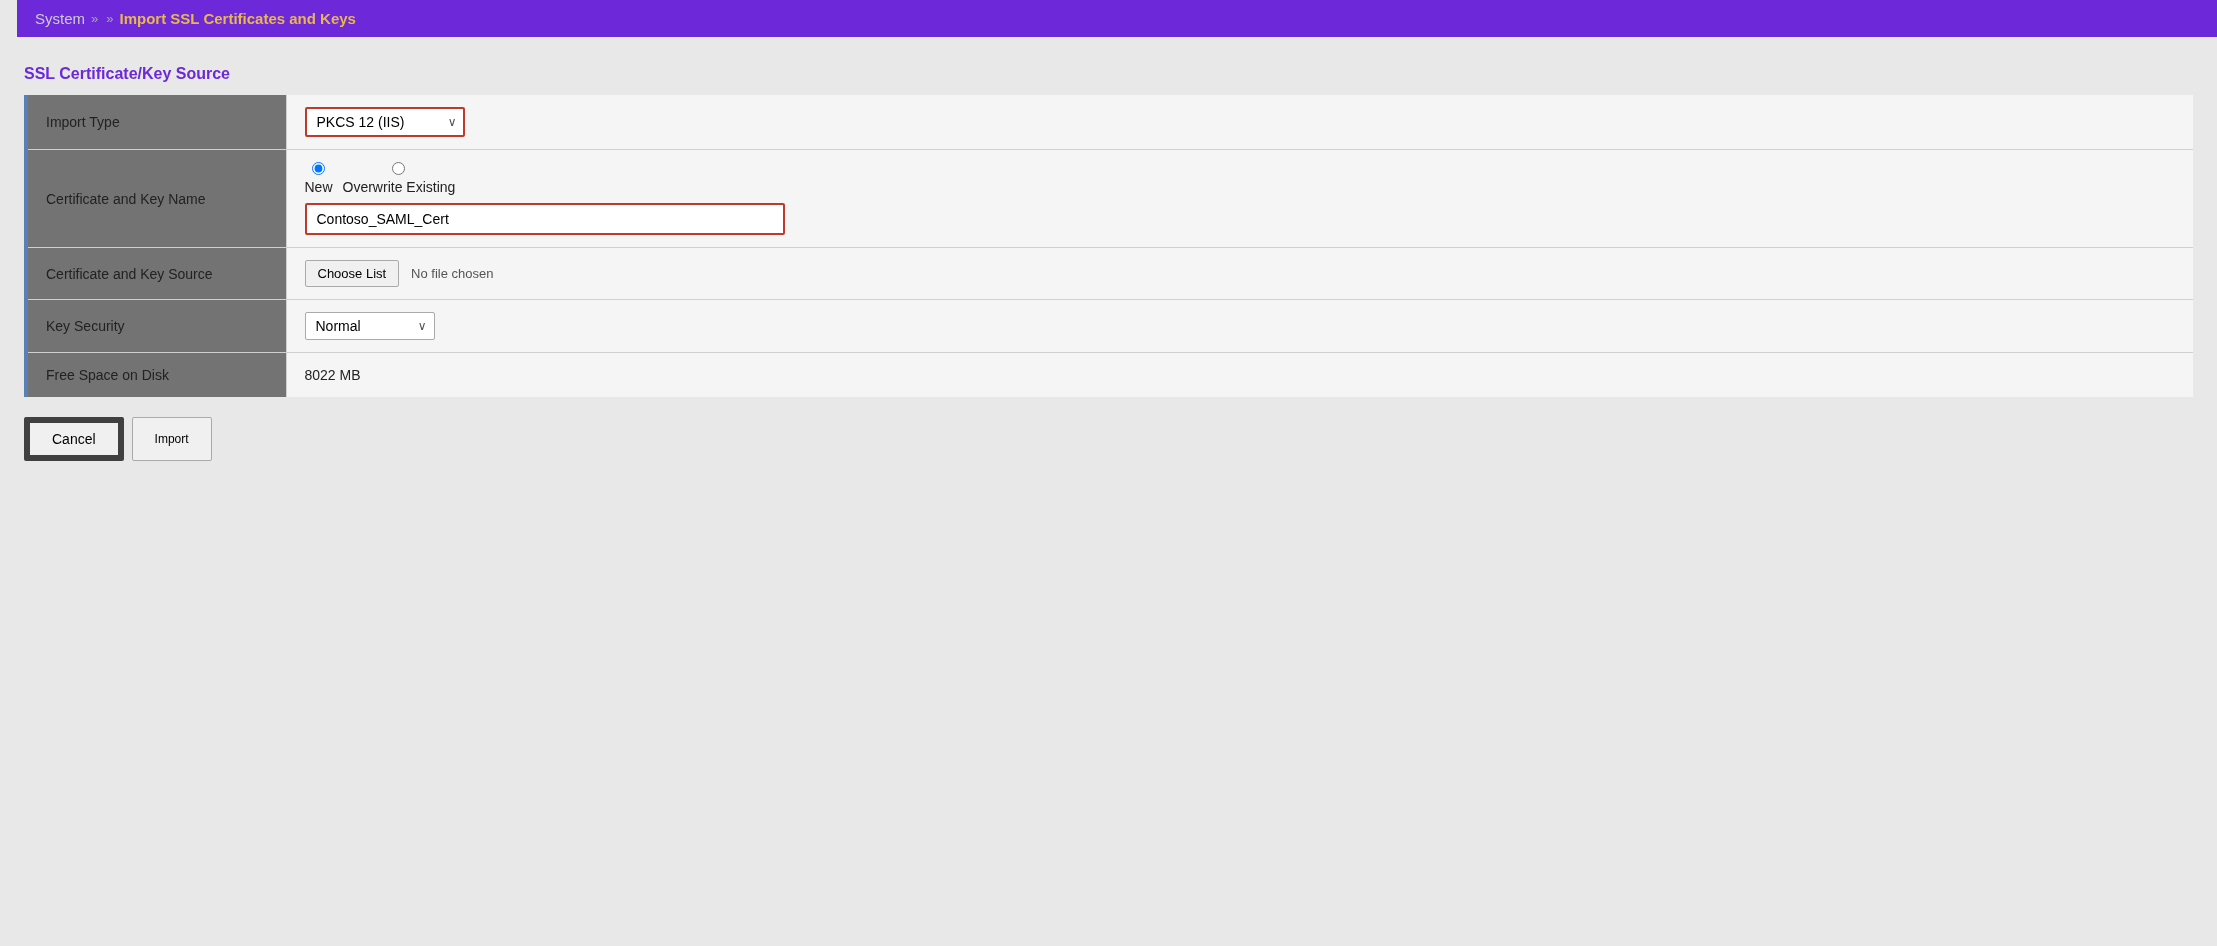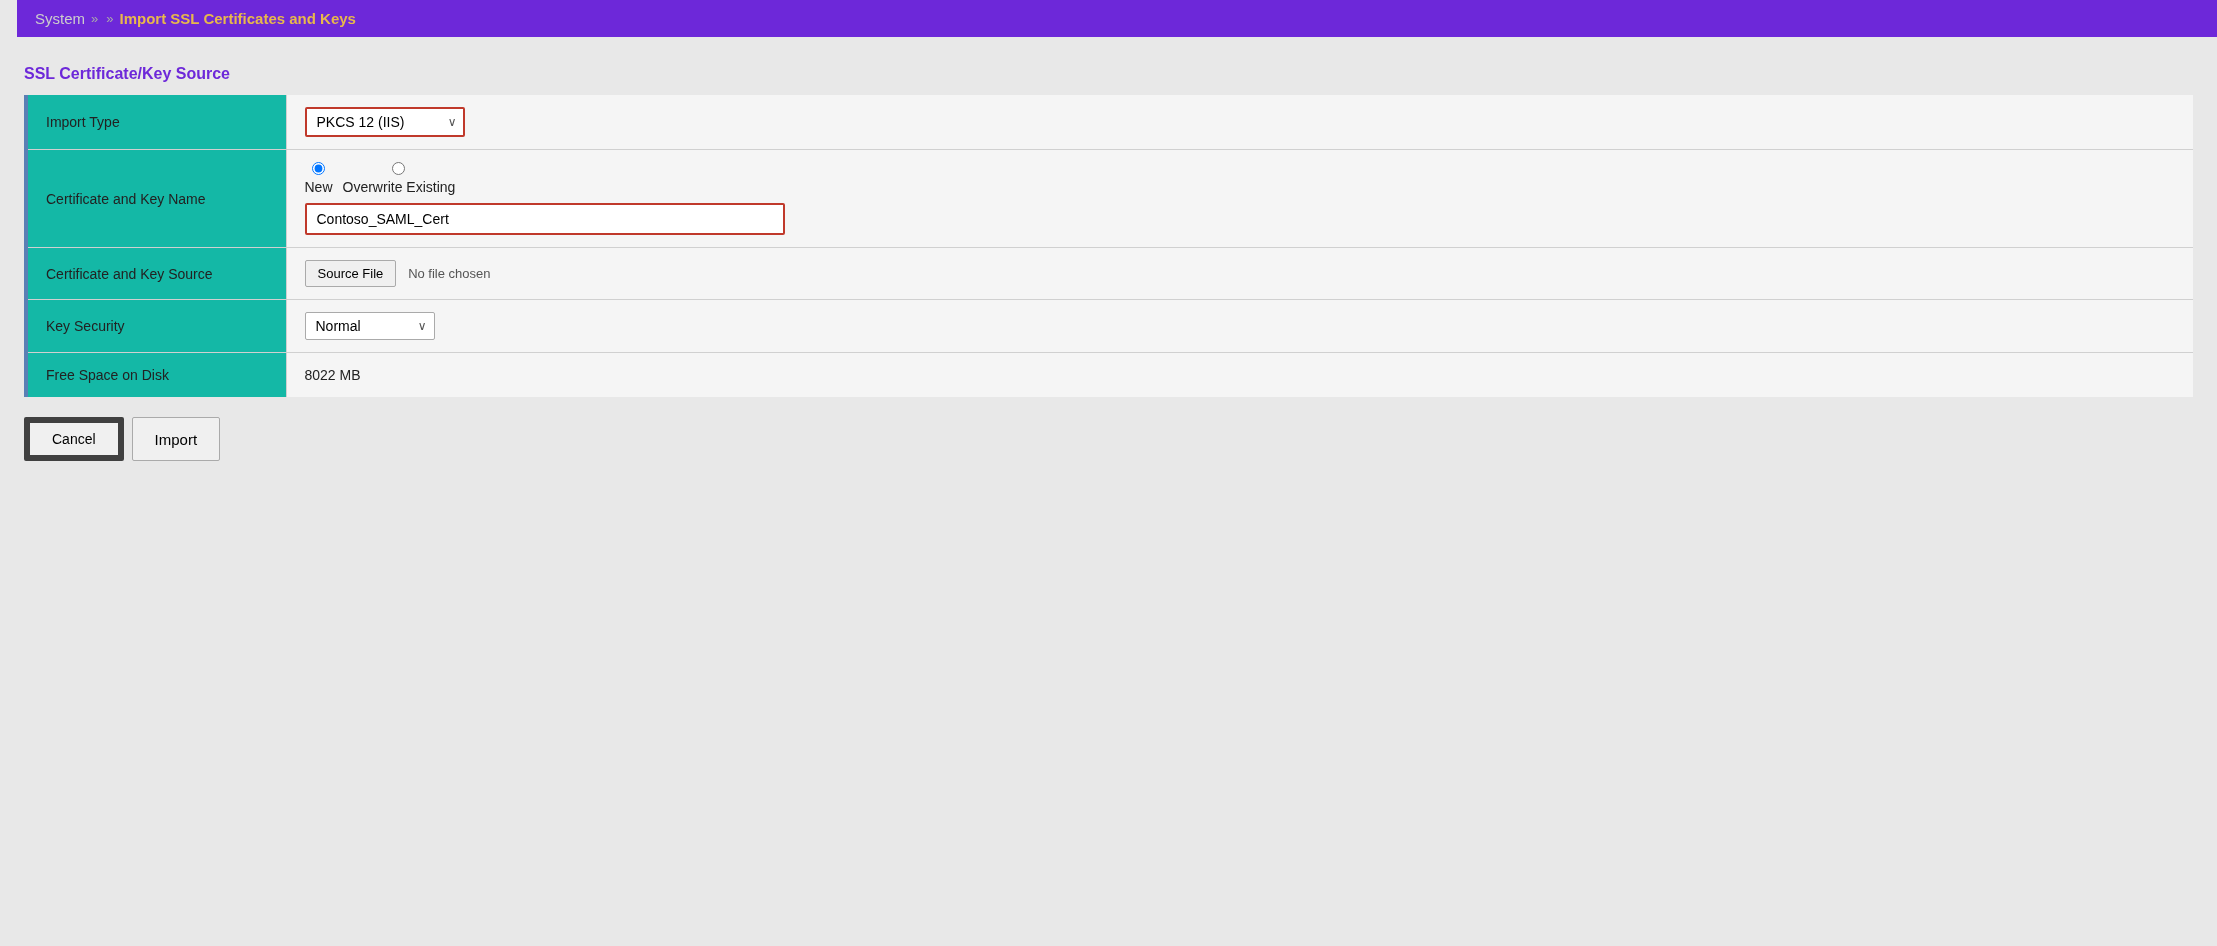--- a/index.html
+++ b/index.html
@@ -59,21 +59,21 @@
     }
     .form-table tr {
       border-bottom: 1px solid #d0d0d0;
     }
     .form-table tr:last-child {
       border-bottom: none;
     }
     .form-table td.label-cell {
       width: 260px;
       padding: 14px 18px;
-      background: #14b8a6;
+      background: #737373;
       font-weight: normal;
       color: #222;
       vertical-align: middle;
       border-right: 1px solid #d0d0d0;
       white-space: nowrap;
     }
     .form-table td.value-cell {
       padding: 12px 18px;
       background: #f5f5f5;
       vertical-align: middle;
@@ -199,21 +199,21 @@
       border: 6px solid #404040;
       padding: 8px 22px;
       font-size: 14px;
       cursor: pointer;
       border-radius: 2px;
     }
     .btn-import {
       background: #f0f0f0;
       border: 1px solid #aaa;
       padding: 8px 22px;
-      font-size: 15px;
+      font-size: 12px;
       cursor: pointer;
       border-radius: 2px;
     }
   </style>
 </head>
 <body>
 
 <div class="breadcrumb-bar">
   <span class="normal">System</span>
   <span class="sep">»</span>
@@ -254,21 +254,21 @@
             <span>Overwrite Existing</span>
           </label>
         </div>
         <input type="text" class="text-input-red" value="Contoso_SAML_Cert" style="">
       </td>
     </tr>
 
     <tr>
       <td class="label-cell">Certificate and Key Source</td>
       <td class="value-cell">
-        <button class="file-choose-btn">Source File</button>
+        <button class="file-choose-btn">Choose List</button>
         <span class="no-file-text">No file chosen</span>
         
       </td>
     </tr>
 
 
     <tr>
       <td class="label-cell">Key Security</td>
       <td class="value-cell">
         <div class="select-wrapper-normal">

